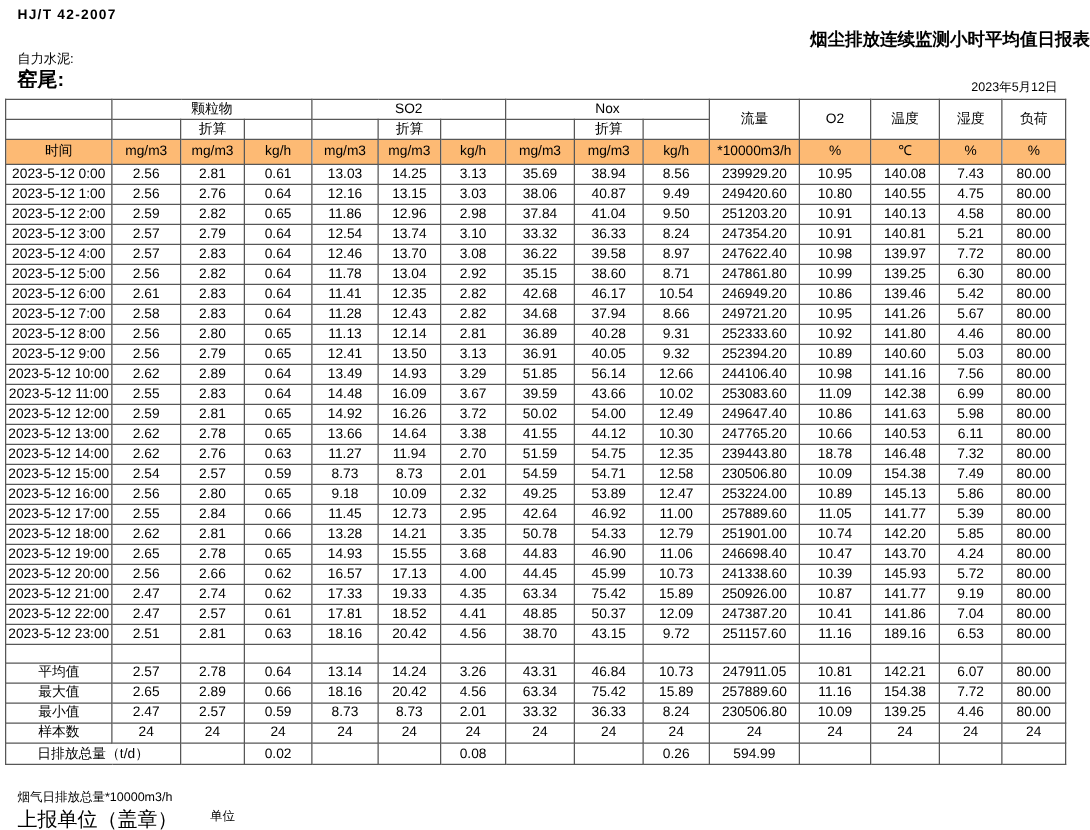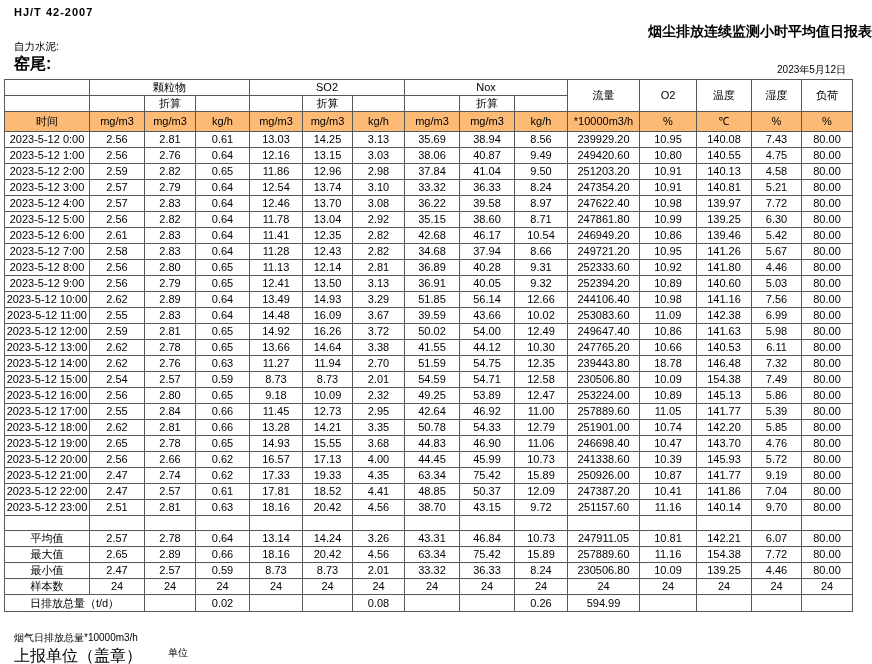--- a/index.html
+++ b/index.html
@@ -444,21 +444,21 @@
         <td>0.65</td>
         <td>14.93</td>
         <td>15.55</td>
         <td>3.68</td>
         <td>44.83</td>
         <td>46.90</td>
         <td>11.06</td>
         <td>246698.40</td>
         <td>10.47</td>
         <td>143.70</td>
-        <td>4.76</td>
+        <td>4.24</td>
         <td>80.00</td>
       </tr>
       <tr class="data-row">
         <td>2023-5-12 20:00</td>
         <td>2.56</td>
         <td>2.66</td>
         <td>0.62</td>
         <td>16.57</td>
         <td>17.13</td>
         <td>4.00</td>
@@ -511,22 +511,22 @@
         <td>2.81</td>
         <td>0.63</td>
         <td>18.16</td>
         <td>20.42</td>
         <td>4.56</td>
         <td>38.70</td>
         <td>43.15</td>
         <td>9.72</td>
         <td>251157.60</td>
         <td>11.16</td>
-        <td>140.14</td>
-        <td>9.70</td>
+        <td>189.16</td>
+        <td>6.53</td>
         <td>80.00</td>
       </tr>
       <tr class="spacer">
         <td></td>
         <td></td>
         <td></td>
         <td></td>
         <td></td>
         <td></td>
         <td></td>

